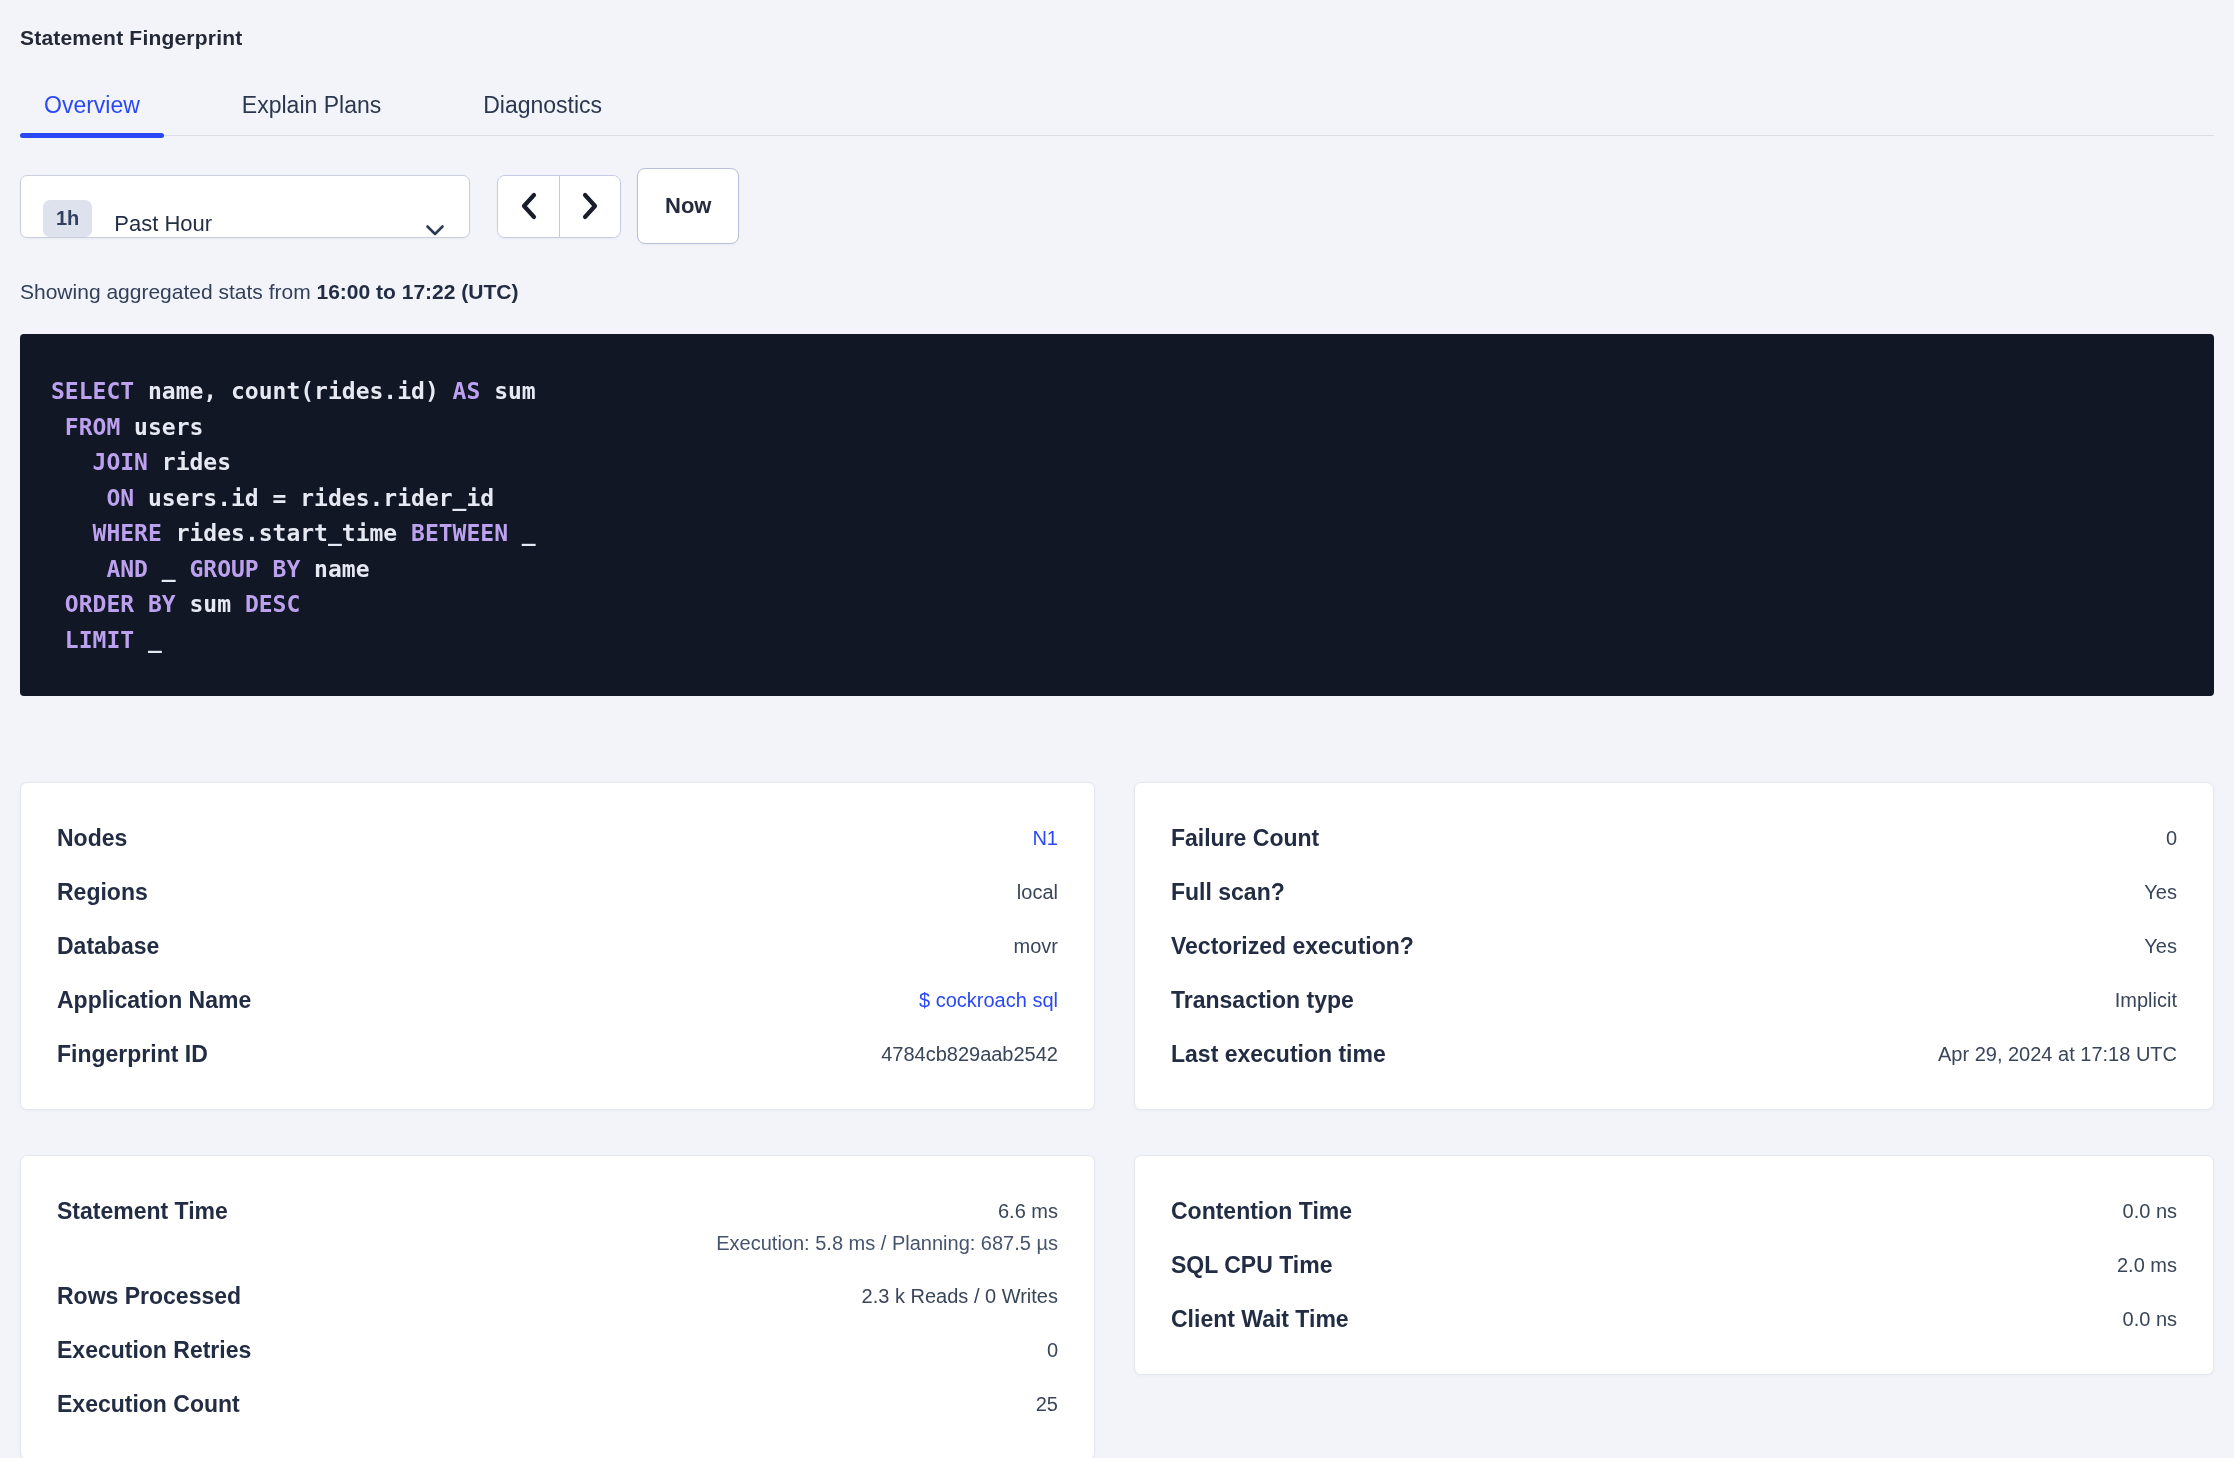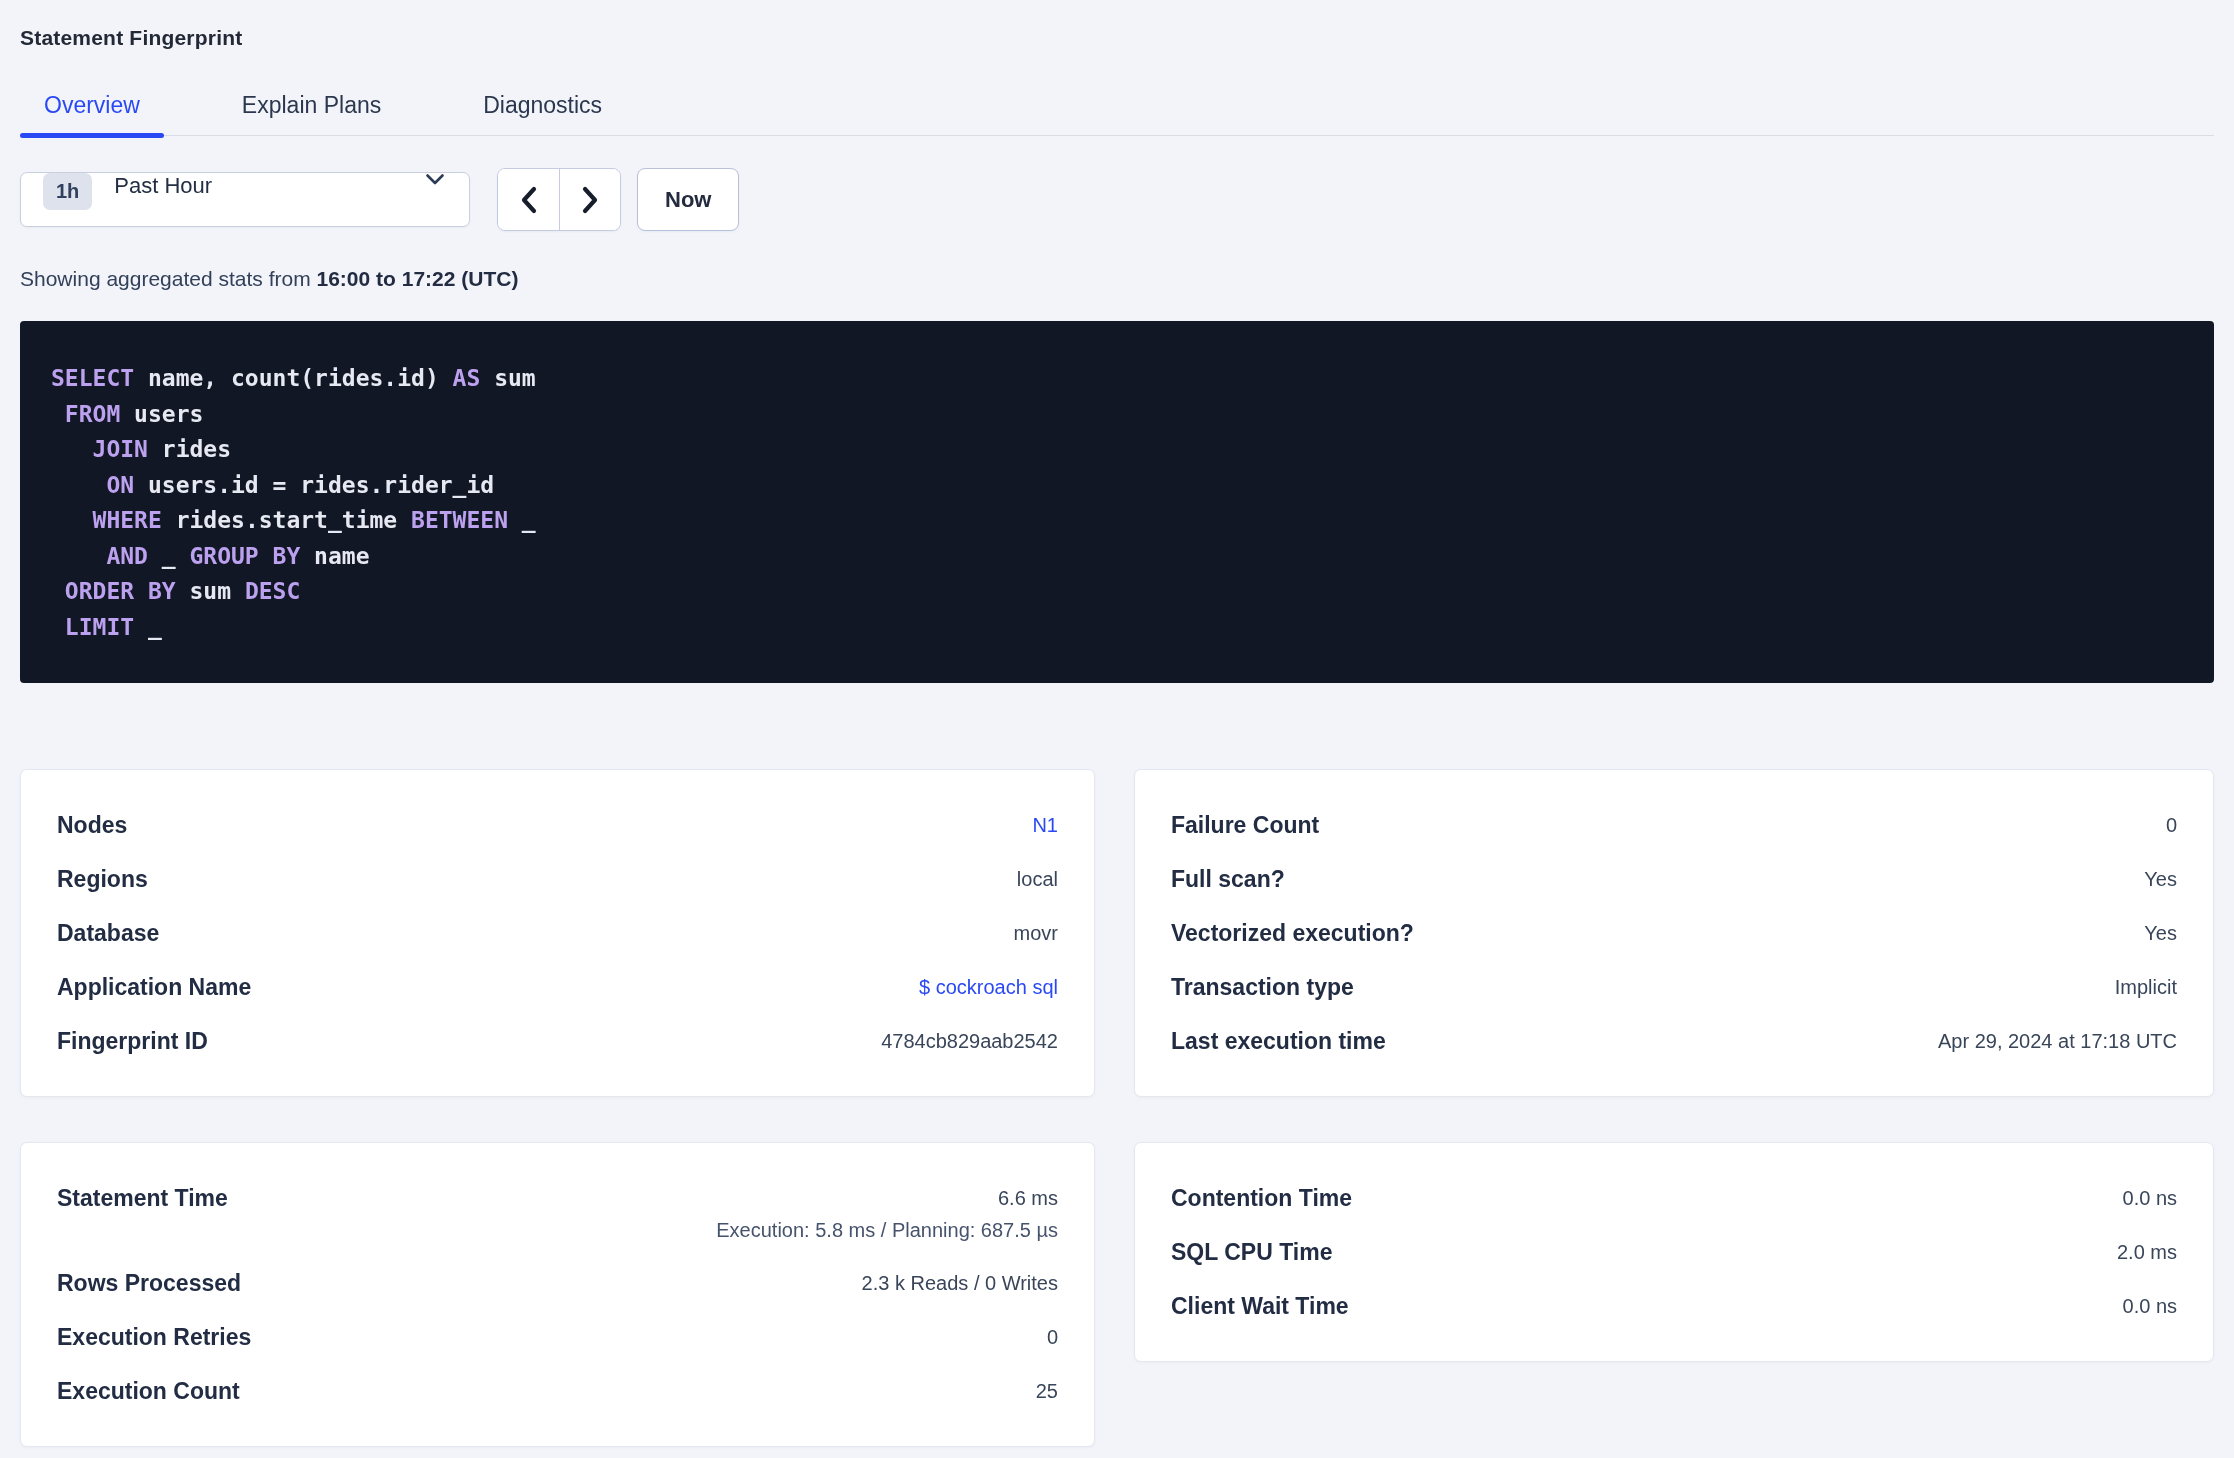--- a/index.html
+++ b/index.html
@@ -46,26 +46,26 @@
   }
 
   
   .controls {
     margin-top: 32px;
     display: flex;
     align-items: center;
   }
   .time-select {
     width: 450px;
-    height: 55px;
+    height: 63px;
     background: #FFFFFF;
     border: 1px solid #C9CFDE;
     border-radius: 7px;
     display: flex;
-    align-items: flex-start;
+    align-items: flex-end;
     padding: 0 24px 0 22px;
     cursor: pointer;
     box-shadow: 0 1px 2px rgba(40,50,80,0.05);
   }
   .range-badge {
     background: #DEE2ED;
     border-radius: 7px;
     padding: 7px 13px;
     font-size: 20px;
     font-weight: 700;
@@ -89,21 +89,21 @@
     display: flex;
     align-items: center;
     justify-content: center;
     background: #FFFFFF;
     border: none;
     cursor: pointer;
   }
   .arrow-btn + .arrow-btn { border-left: 1px solid #C5CBE2; }
   .now-btn {
     margin-left: 16px;
-    height: 63px;
+    height: 76px;
     padding: 0 27px;
     background: #FFFFFF;
     border: 1px solid #B9C0DC;
     border-radius: 8px;
     font-family: "Liberation Sans", sans-serif;
     font-size: 22px;
     font-weight: 700;
     color: #242B3F;
     cursor: pointer;
     box-shadow: 0 1px 2px rgba(40,50,80,0.05);

